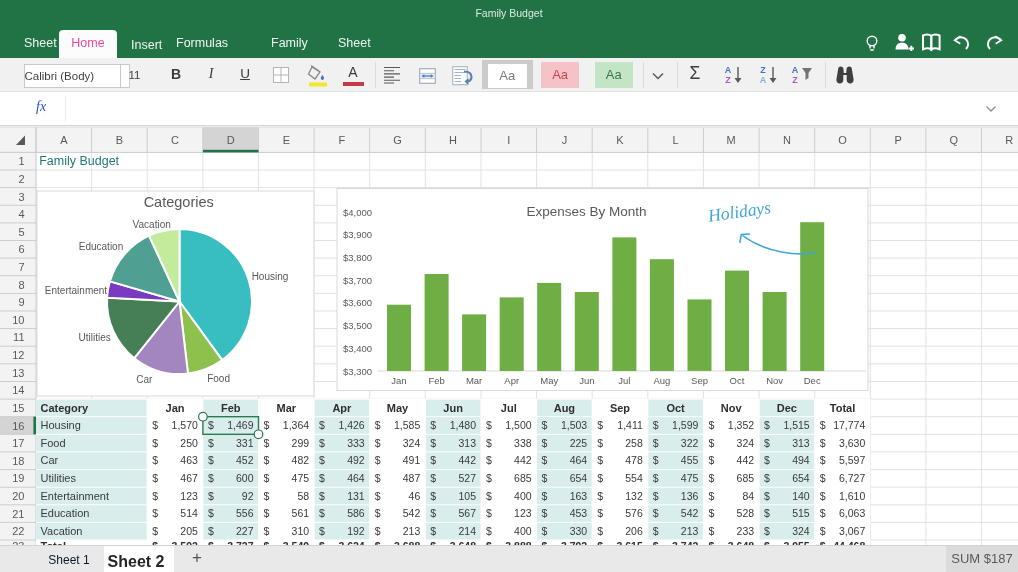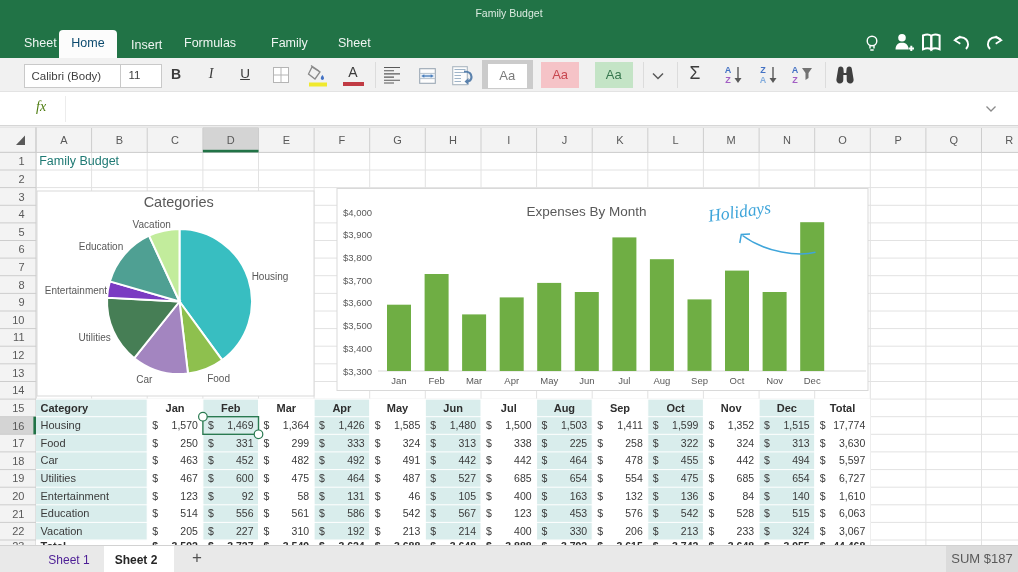--- a/index.html
+++ b/index.html
@@ -4,28 +4,28 @@
 body{width:1018px;height:572px;font-family:"Liberation Sans",sans-serif;overflow:hidden;position:relative;background:#fff}
 .abs{position:absolute}
 </style></head>
 <body>
 
 <div class="abs" style="left:0;top:0;width:1018px;height:58px;background:#217346"></div>
 <div class="abs" style="left:0;top:0;width:1018px;height:26px;text-align:center;color:#dcebe1;font-size:10.5px;line-height:27px">Family Budget</div>
 
 <div class="abs" style="left:59px;top:30px;width:58px;height:28px;background:#fcfcfc;border-radius:4px 4px 0 0"></div>
 <div class="abs" style="left:0;top:30px;width:1018px;height:28px;font-size:12.5px;color:rgba(255,255,255,0.93)">
-  <span class="abs" style="left:61px;top:6px;width:54px;text-align:center;color:#0c4a6e">Home</span>
+  <span class="abs" style="left:61px;top:6px;width:54px;text-align:center;color:#ec4899">Home</span>
   <span class="abs" style="left:58px;top:6px;width:32px;text-align:center;left:58px"></span>
   <span class="abs" style="left:60px;top:6px;text-align:center"></span>
   <span class="abs" style="left:61.5px;top:6px"></span>
   <span class="abs" style="left:60px;top:6px"></span>
   <span class="abs" style="left:24px;top:6px">Sheet</span>
   <span class="abs" style="left:131px;top:8px">Insert</span>
-  <span class="abs" style="left:184px;top:6px">Formulas</span>
+  <span class="abs" style="left:176px;top:6px">Formulas</span>
   <span class="abs" style="left:271px;top:6px">Family</span>
   <span class="abs" style="left:338px;top:6px">Sheet</span>
 </div>
 
 <svg class="abs" style="left:855px;top:28px" width="163" height="30" viewBox="0 0 163 30">
   <g stroke="#ffffff" fill="none" stroke-width="1.4">
     <circle cx="17" cy="13" r="4.8"></circle>
     <path d="M15,18 L15,20.5 M19,18 L19,20.5 M15.3,22 L18.7,22"></path>
   </g>
   <g fill="#ffffff">
@@ -41,21 +41,21 @@
     <path d="M100.5,11.5 C103.5,8.5 108.5,8.5 111.2,11.5 C113.8,14.4 113.6,18.4 111,21"></path>
     <path d="M105.5,8.3 L99.7,12.2 L105.3,15.7" stroke-width="1.7"></path>
   </g>
   <g stroke="#ffffff" fill="none" stroke-width="2">
     <path d="M145.5,11.5 C142.5,8.5 137.5,8.5 134.8,11.5 C132.2,14.4 132.4,18.4 135,21"></path>
     <path d="M140.5,8.3 L146.3,12.2 L140.7,15.7" stroke-width="1.7"></path>
   </g>
 </svg>
 
 <div class="abs" style="left:0;top:58px;width:1018px;height:34px;background:#f1f1f1;border-bottom:1px solid #e3e3e3"></div>
-<div class="abs" style="left:23.5px;top:63.5px;width:138px;height:24px;background:#fff;border:1px solid #c9c9c9;font-size:11.5px;color:#3f3f3f;line-height:22px;padding-left:7px">Calibri (Body)</div>
+<div class="abs" style="left:23.5px;top:63.5px;width:106px;height:24px;background:#fff;border:1px solid #c9c9c9;font-size:11.5px;color:#3f3f3f;line-height:22px;padding-left:0">Calibri (Body)</div>
 <div class="abs" style="left:119.5px;top:63.5px;width:1px;height:24px;background:#c9c9c9"></div>
 <div class="abs" style="left:119.5px;top:63.5px;width:30px;height:24px;font-size:11.5px;color:#3f3f3f;line-height:22px;text-align:center">11</div>
 <div class="abs" style="left:166px;top:66px;width:20px;text-align:center;font-weight:bold;font-size:14px;color:#3b3b3b">B</div>
 <div class="abs" style="left:201px;top:66px;width:20px;text-align:center;font-style:italic;font-size:14px;color:#3b3b3b;font-family:'Liberation Serif',serif">I</div>
 <div class="abs" style="left:235px;top:66px;width:20px;text-align:center;font-size:13.5px;color:#3b3b3b;text-decoration:underline">U</div>
 <svg class="abs" style="left:272px;top:66px" width="18" height="18" viewBox="0 0 18 18">
   <rect x="1.5" y="1.5" width="15" height="15" fill="#fff" stroke="#b5b5b5"></rect>
   <path d="M9,1.5 L9,16.5 M1.5,9 L16.5,9" stroke="#b5b5b5"></path>
 </svg>
 <svg class="abs" style="left:307px;top:64px" width="20" height="24" viewBox="0 0 20 24">
@@ -111,21 +111,21 @@
   <text x="5" y="9" font-size="9" font-weight="bold" fill="#4472c4" text-anchor="middle" font-family="Liberation Sans">A</text>
   <text x="5" y="19" font-size="9" font-weight="bold" fill="#a35fc4" text-anchor="middle" font-family="Liberation Sans">Z</text>
   <path d="M12,4 L22,4 L18.5,9 L18.5,14 L15.5,16 L15.5,9 Z" fill="#737373"></path>
 </svg>
 <div style="position:absolute;left:825px;top:62px;width:1px;height:26px;background:#dcdcdc"></div>
 <svg class="abs" style="left:834px;top:65px" width="22" height="20" viewBox="0 0 22 20">
   <path d="M6.8,1.5 C8.3,1.5 9.3,2.5 9.4,3.8 L9.8,8 L12.2,8 L12.6,3.8 C12.7,2.5 13.7,1.5 15.2,1.5 C16.7,1.5 17.6,2.4 17.8,3.8 L19.6,14.5 C19.9,16.7 18.4,18.5 16.2,18.5 C14.2,18.5 12.7,17 12.7,15 L12.7,10 L9.3,10 L9.3,15 C9.3,17 7.8,18.5 5.8,18.5 C3.6,18.5 2.1,16.7 2.4,14.5 L4.2,3.8 C4.4,2.4 5.3,1.5 6.8,1.5 Z" fill="#3f3f3f"></path>
 </svg>
 
 <div class="abs" style="left:0;top:92px;width:1018px;height:34px;background:#fff;border-bottom:1px solid #d6d6d6"></div>
-<div class="abs" style="left:36px;top:99px;font-size:14px;color:#4d7c0f;font-style:italic;font-family:'Liberation Serif',serif">fx</div>
+<div class="abs" style="left:36px;top:99px;font-size:14px;color:#1d4ed8;font-style:italic;font-family:'Liberation Serif',serif">fx</div>
 <div class="abs" style="left:65px;top:96px;width:1px;height:26px;background:#ececec"></div>
 <svg class="abs" style="left:985px;top:105px" width="12" height="8" viewBox="0 0 12 8">
     <path d="M1.5,1.5 L6,6 L10.5,1.5" fill="none" stroke="#8a8a8a" stroke-width="1.3"></path>
   </svg>
 
 <svg class="abs" style="left:0;top:0" width="1018" height="572" viewBox="0 0 1018 572">
 <rect x="0.0" y="127.0" width="1018.0" height="418.0" fill="#ffffff"></rect>
 <line x1="36.0" y1="152.4" x2="36.0" y2="545.0" stroke="#e2e2e2" stroke-width="1"></line>
 <line x1="91.6" y1="152.4" x2="91.6" y2="545.0" stroke="#e2e2e2" stroke-width="1"></line>
 <line x1="147.2" y1="152.4" x2="147.2" y2="545.0" stroke="#e2e2e2" stroke-width="1"></line>
@@ -577,15 +577,15 @@
 <text x="739.5" y="217.5" font-size="17.5" fill="#3fa5da" text-anchor="middle" font-family="Liberation Serif, serif" font-style="italic" transform="rotate(-8 739.5 212)">Holidays</text>
 <path d="M815.5,252.3 C799,256.5 766,253 742.5,235.5" fill="none" stroke="#3fa5da" stroke-width="1.5"></path>
 <path d="M739.8,243 L741.3,234.4 L750,234.1" fill="none" stroke="#3fa5da" stroke-width="1.5"></path>
 <rect x="202.9" y="416.7" width="55.6" height="17.6" fill="none" stroke="#2a7a51" stroke-width="1.4"></rect>
 <circle cx="202.9" cy="416.7" r="4.3" fill="#ffffff" stroke="#2a7a51" stroke-width="1.2"></circle>
 <circle cx="258.5" cy="434.3" r="4.3" fill="#ffffff" stroke="#2a7a51" stroke-width="1.2"></circle>
 </svg>
 
 <div class="abs" style="left:0;top:545.0px;width:1018px;height:27.0px;background:#e9e9e9;border-top:1px solid #d2d2d2"></div>
 <div class="abs" style="left:104px;top:546.0px;width:70px;height:26.0px;background:#fff"></div>
-<div class="abs" style="left:35px;top:553.0px;width:68px;text-align:center;font-size:12px;color:#4c1d95">Sheet 1</div>
-<div class="abs" style="left:104px;top:553.0px;width:64px;text-align:center;font-size:12px;color:#262626;font-weight:bold">Sheet 2</div>
+<div class="abs" style="left:35px;top:553.0px;width:68px;text-align:center;font-size:12px;color:#0f172a">Sheet 1</div>
+<div class="abs" style="left:104px;top:553.0px;width:64px;text-align:center;font-size:16px;color:#262626;font-weight:bold">Sheet 2</div>
 <div class="abs" style="left:187px;top:548.0px;width:20px;text-align:center;font-size:17px;color:#515151;font-weight:normal">+</div>
 <div class="abs" style="left:946px;top:546.0px;width:72px;height:42px;background:#dbdbdb;text-align:center;font-size:13px;color:#5a5a5a;line-height:26px">SUM $187</div>
 </body></html>

